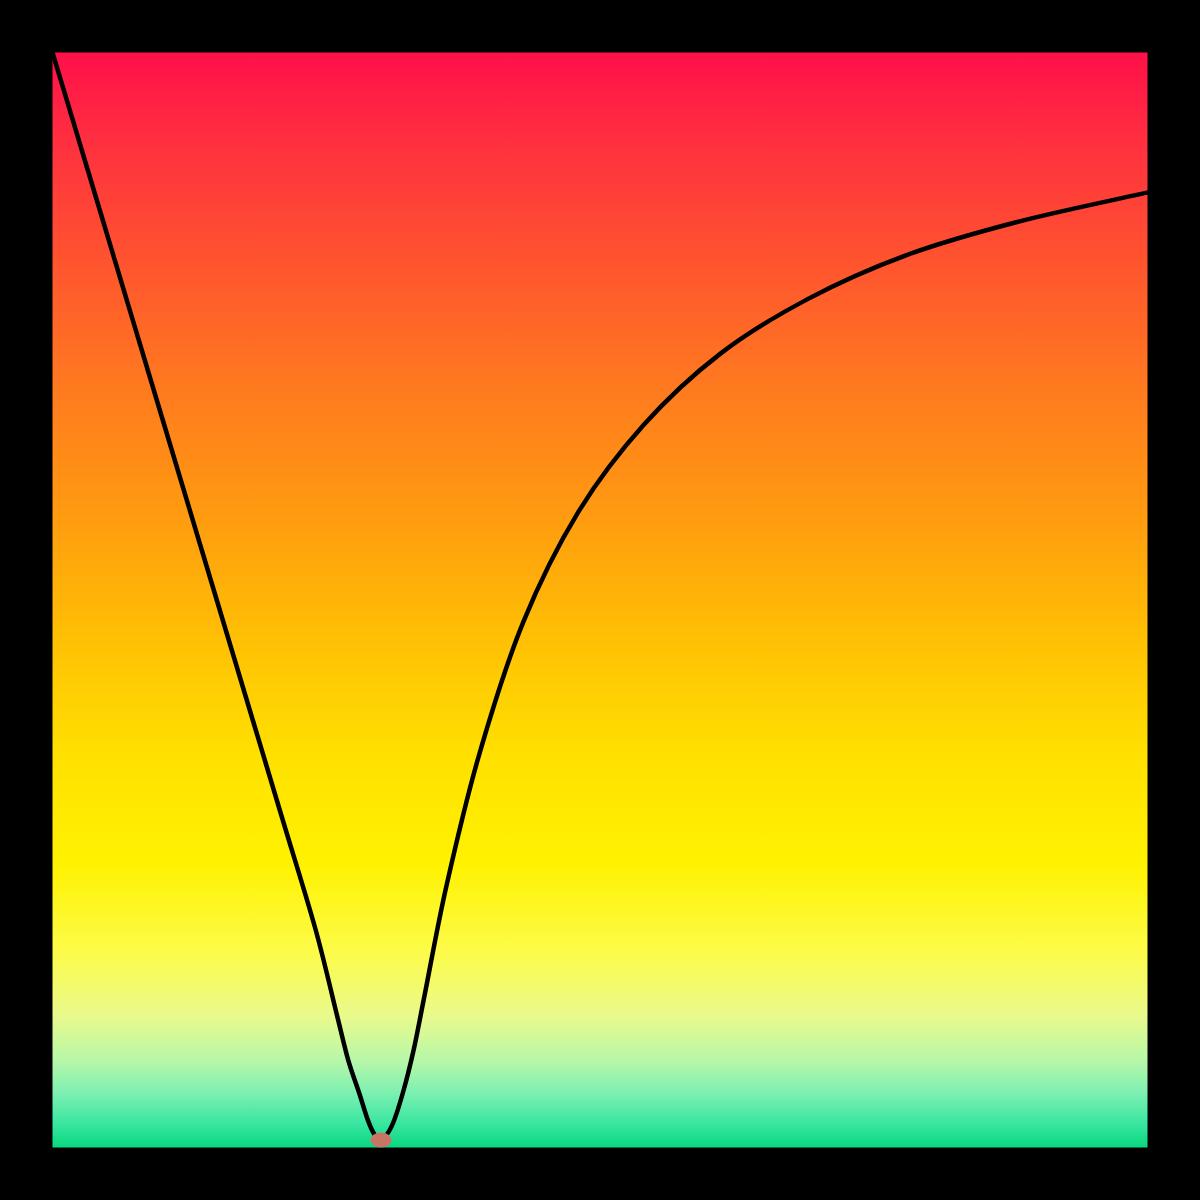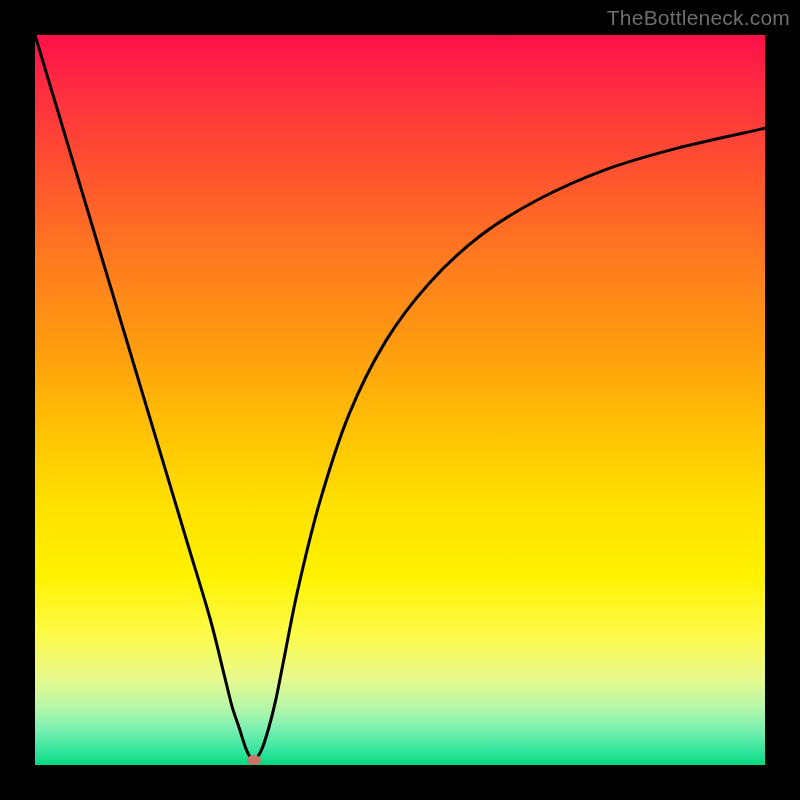--- a/index.html
+++ b/index.html
@@ -72,14 +72,13 @@
 
 <div class="frame">
 
   <div class="plot">
     <svg class="curve" viewBox="0 0 730 730" preserveAspectRatio="none">
       <path id="curve-path" d="M 0 0 C 3.65 12.166666666666666, 14.599999999999998 48.66666666666667, 21.9 73 C 29.2 97.33333333333333, 36.5 121.66666666666666, 43.8 146 C 51.099999999999994 170.33333333333334, 58.400000000000006 194.6666666666667, 65.7 219.00000000000006 C 73 243.3333333333334, 80.3 267.6666666666667, 87.6 292 C 94.89999999999999 316.3333333333333, 102.2 340.6666666666667, 109.5 365 C 116.8 389.3333333333333, 124.10000000000001 413.6666666666667, 131.4 438 C 138.7 462.3333333333333, 146 486.6666666666667, 153.29999999999998 511 C 160.59999999999997 535.3333333333334, 169.11666666666665 562.1, 175.2 584 C 181.28333333333333 605.9, 186.15 627.8, 189.8 642.4 C 193.45000000000002 657, 194.66666666666669 663.0833333333334, 197.10000000000002 671.6 C 199.53333333333336 680.1166666666667, 202.21 686.8083333333334, 204.4 693.5 C 206.59 700.1916666666666, 208.53666666666672 707.1266666666667, 210.24000000000004 711.75 C 211.94333333333336 716.3733333333333, 213.15999999999997 719.05, 214.61999999999998 721.24 C 216.07999999999998 723.4300000000001, 217.05333333333334 725.8633333333333, 219 724.89 C 220.94666666666666 723.9166666666666, 223.86666666666667 720.6316666666667, 226.3 715.4 C 228.73333333333335 710.1683333333333, 231.16666666666666 702.0166666666667, 233.6 693.5 C 236.03333333333333 684.9833333333333, 238.46666666666667 675.25, 240.9 664.3 C 243.33333333333334 653.3499999999999, 244.55 646.05, 248.20000000000002 627.8 C 251.85000000000002 609.55, 256.7166666666667 581.5666666666666, 262.8 554.8 C 268.8833333333333 528.0333333333333, 276.18333333333334 496.4, 284.7 467.2 C 293.21666666666664 438, 302.95 406.3666666666667, 313.9 379.6 C 324.84999999999997 352.83333333333337, 337.01666666666665 328.5, 350.4 306.6 C 363.7833333333333 284.70000000000005, 378.3833333333334 265.84166666666664, 394.20000000000005 248.2 C 410.0166666666667 230.5583333333333, 427.05 214.74166666666667, 445.3 200.75 C 463.55 186.75833333333333, 483.01666666666665 175.2, 503.7 164.25 C 524.3833333333333 153.3, 546.2833333333333 143.56666666666675, 569.4 135.05000000000007 C 592.5166666666667 126.5333333333334, 616.8499999999999 119.84166666666665, 642.4 113.14999999999998 C 667.95 106.4583333333333, 708.1 98.18499999999996, 722.7 94.89999999999998 C 737.3000000000001 91.615, 728.7833333333333 93.68333333333338, 730 93.44000000000005" fill="none" stroke="#000" stroke-width="3" stroke-linejoin="round" stroke-linecap="round"></path>
     </svg>
     <div id="marker" class="marker" style="left: 219px; top: 724.89px;"></div>
   </div>
 
-  <div class="watermark">TheBottleneck.com</div>
 </div>
 
 </body></html>

